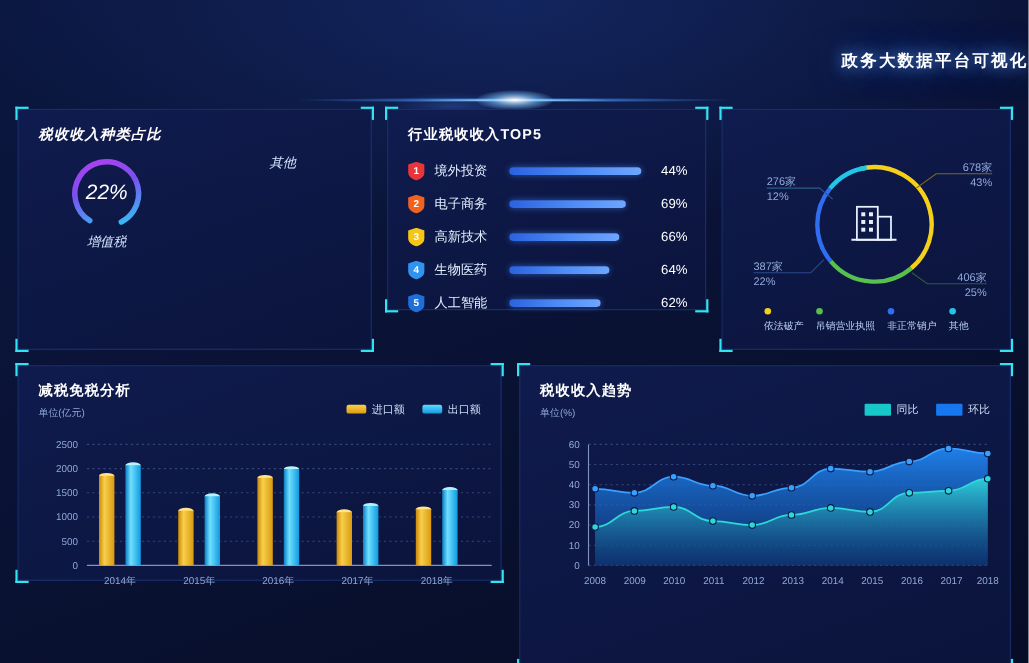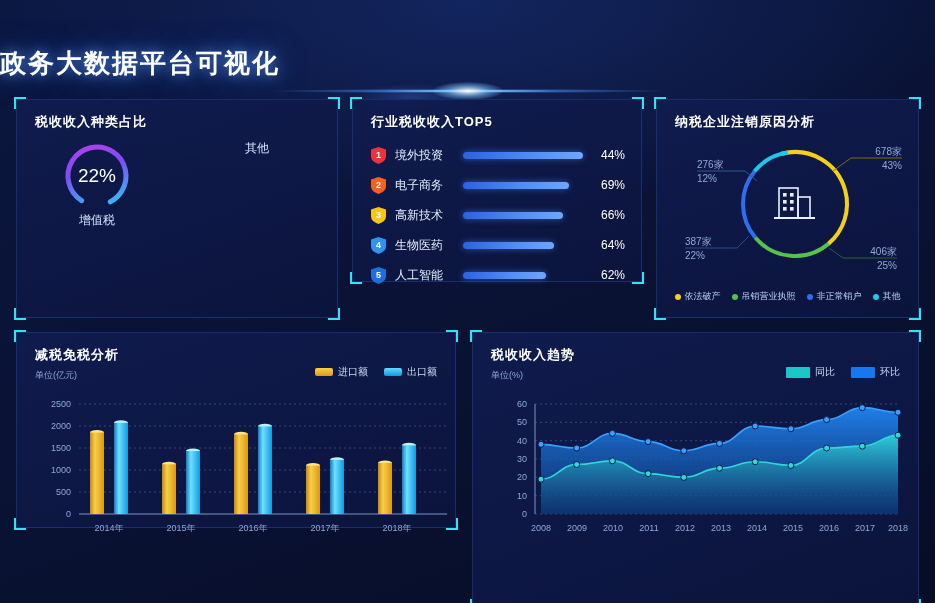--- a/index.html
+++ b/index.html
@@ -9,22 +9,22 @@
     background:
       radial-gradient(ellipse 700px 300px at 50% 0%, #13255e 0%, rgba(19,37,94,0) 70%),
       linear-gradient(160deg, #0b1740 0%, #0a1336 45%, #070d26 100%);
     color:#cfe0ff;
     position:relative;
   }
 
   
   .header { position:absolute; left:0; top:0; width:935px; height:92px; }
   .title {
-    position:absolute; left:0; top:46px; width:935px; text-align:left;
-    font-size:26px; font-weight:bold; color:#ffffff; letter-spacing:2px;
+    position:absolute; left:0; top:46px; width:935px; text-align:right;
+    font-size:15px; font-weight:bold; color:#ffffff; letter-spacing:2px;
     text-shadow:0 0 14px rgba(90,160,255,.85), 0 0 30px rgba(60,120,255,.5);
   }
   .flare {
     position:absolute; left:50%; top:88px; transform:translateX(-50%);
     width:560px; height:6px;
     background:radial-gradient(ellipse 280px 3px at 50% 50%, #ffffff 0%, #8fd2ff 12%, rgba(70,150,255,.55) 35%, rgba(20,60,160,0) 72%);
   }
   .flare2 {
     position:absolute; left:50%; top:82px; transform:translateX(-50%);
     width:70px; height:18px; border-radius:50%;
@@ -45,21 +45,21 @@
   .panel-title {
     position:absolute; left:18px; top:13px;
     font-size:13px; font-weight:bold; color:#ffffff; letter-spacing:1px;
   }
   .corner { position:absolute; width:12px; height:12px; }
   .corner.tl { left:-3px;  top:-3px;    border-left:2px solid #32e3f0; border-top:2px solid #32e3f0; }
   .corner.tr { right:-3px; top:-3px;    border-right:2px solid #32e3f0; border-top:2px solid #32e3f0; }
   .corner.bl { left:-3px;  bottom:-3px; border-left:2px solid #32e3f0; border-bottom:2px solid #32e3f0; }
   .corner.br { right:-3px; bottom:-3px; border-right:2px solid #32e3f0; border-bottom:2px solid #32e3f0; }
 
-  #panel-tax-type   { left:16px;  top:99px;  width:322px; height:219px; }
+  #panel-tax-type   { left:16px;  top:99px;  width:322px; height:219px;font-style:italic; }
   #panel-top5       { left:352px; top:99px;  width:290px; height:183px; }
   #panel-cancel     { left:656px; top:99px;  width:263px; height:219px; }
   #panel-reduction  { left:16px;  top:332px; width:440px; height:196px; }
   #panel-trend      { left:472px; top:332px; width:447px; height:277px; }
 
   
   .gauges { position:absolute; left:0; top:40px; width:100%; display:flex; }
   .gauge-cell { flex:1; display:flex; flex-direction:column; align-items:center; }
   .gauge-wrap { position:relative; width:72px; height:72px; }
   .gauge-val {
@@ -86,21 +86,21 @@
     box-shadow:0 0 6px rgba(70,140,255,.55);
   }
   .t5-pct { width:34px; text-align:right; font-size:12px; color:#ffffff; }
 
   
   .donut-area { position:absolute; left:0; top:30px; width:100%; height:150px; }
   .donut-legend {
     position:absolute; left:0; bottom:14px; width:100%;
     display:flex; justify-content:center; gap:11px; font-size:9px; color:#bcd2f5;
   }
-  .lg-item { display:flex; align-items:center; gap:4px; }
+  .lg-item { display:flex; align-items:flex-start; gap:4px;flex-direction:column; }
   .lg-dot { width:6px; height:6px; border-radius:50%; }
 
   
   .unit { position:absolute; left:18px; top:36px; font-size:9px; color:#8fa8d8; }
   .chart-legend { position:absolute; right:18px; top:32px; display:flex; gap:16px; align-items:center;justify-content:flex-end; }
   .cl-item { display:flex; align-items:center; gap:5px; font-size:10px; color:#cddcf8; }
   .cl-swatch { width:18px; height:8px; border-radius:2px; }
   svg { display:block; }
   .ax-txt { font-family:"Liberation Sans", sans-serif; font-size:9px; fill:#8fa8d8; }
 </style>
@@ -224,21 +224,20 @@
       <div class="t5-pct">62%</div>
     </div>
   </div>
 </div>
 
 <div class="panel" id="panel-cancel">
   <div class="corner tl"></div>
   <div class="corner tr"></div>
   <div class="corner bl"></div>
   <div class="corner br"></div>
-  <div class="panel-title">纳税企业注销原因分析</div>
 
   <div class="donut-area">
     <svg width="263" height="150" viewBox="0 0 263 150">
 
       <g transform="rotate(-90 138 74)" fill="none" stroke-width="4" stroke-linecap="butt">
 
         <circle cx="138" cy="74" r="52" stroke="#f5d019" stroke-dasharray="140.5 186.2" transform="rotate(-15 138 74)"></circle>
 
         <circle cx="138" cy="74" r="52" stroke="#56c14e" stroke-dasharray="81.7 245.0" transform="rotate(139.8 138 74)"></circle>
 

